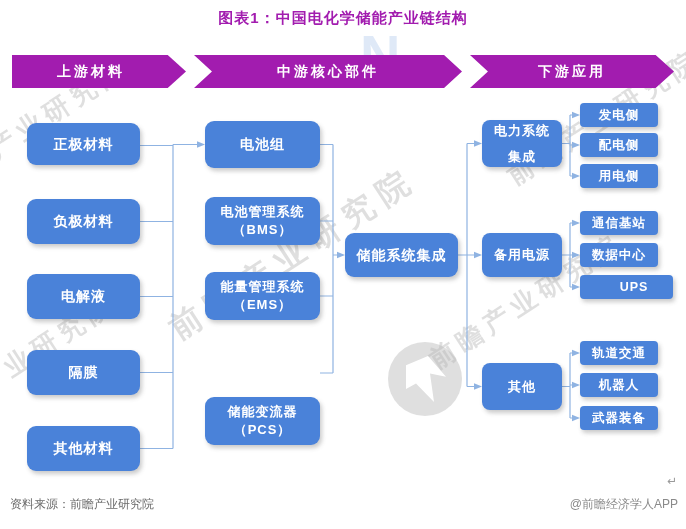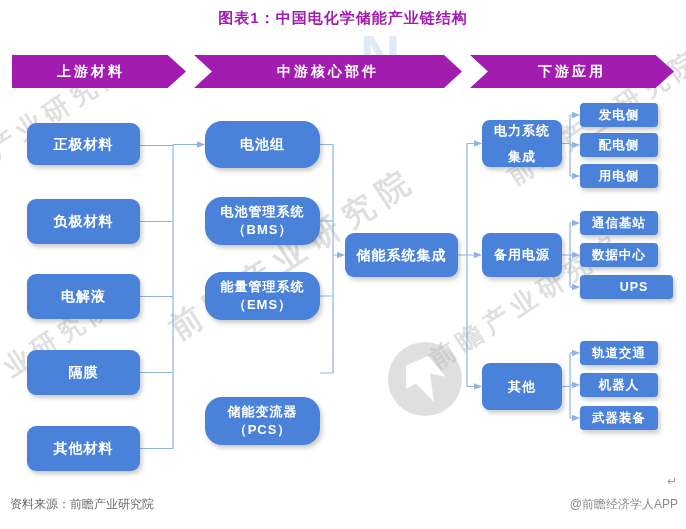--- a/index.html
+++ b/index.html
@@ -16,21 +16,21 @@
   .banner-2{left:194px;width:268px;padding:0 16px;box-sizing:border-box;
             clip-path:polygon(0 0,93.3% 0,100% 50%,93.3% 100%,0 100%,6.7% 50%);}
   .banner-3{left:470px;width:204px;padding:0 16px;box-sizing:border-box;
             clip-path:polygon(0 0,91% 0,100% 50%,91% 100%,0 100%,8.8% 50%);}
   
   .box{position:absolute;background:#4A82D9;color:#fff;z-index:2;
        display:flex;flex-direction:column;align-items:center;justify-content:center;
        text-align:center;font-weight:600;line-height:1.35;
        box-shadow:2px 3px 4px rgba(70,70,70,.28);}
   .box-lg{width:113px;border-radius:9px;font-size:14px;letter-spacing:1px;}
-  .box-md{width:115px;border-radius:17px;font-size:13px;letter-spacing:1px;}
+  .box-md{width:115px;border-radius:9px;font-size:13px;letter-spacing:1px;}
   .box-grp{width:80px;border-radius:8px;font-size:13px;letter-spacing:1px;}
   .box-sm{left:580px;width:78px;height:24px;border-radius:4px;font-size:12.5px;letter-spacing:1px;}
   .l2:empty{display:none;}
   
   .connectors{position:absolute;left:0;top:0;z-index:1;}
   
   .wm{position:absolute;color:rgba(150,150,150,.30);font-weight:bold;letter-spacing:6px;
       transform:rotate(-33deg);white-space:nowrap;z-index:0;pointer-events:none;}
   .wm-n{position:absolute;left:360px;top:22px;font-size:56px;font-weight:bold;
         color:rgba(140,175,225,.28);z-index:0;pointer-events:none;}

